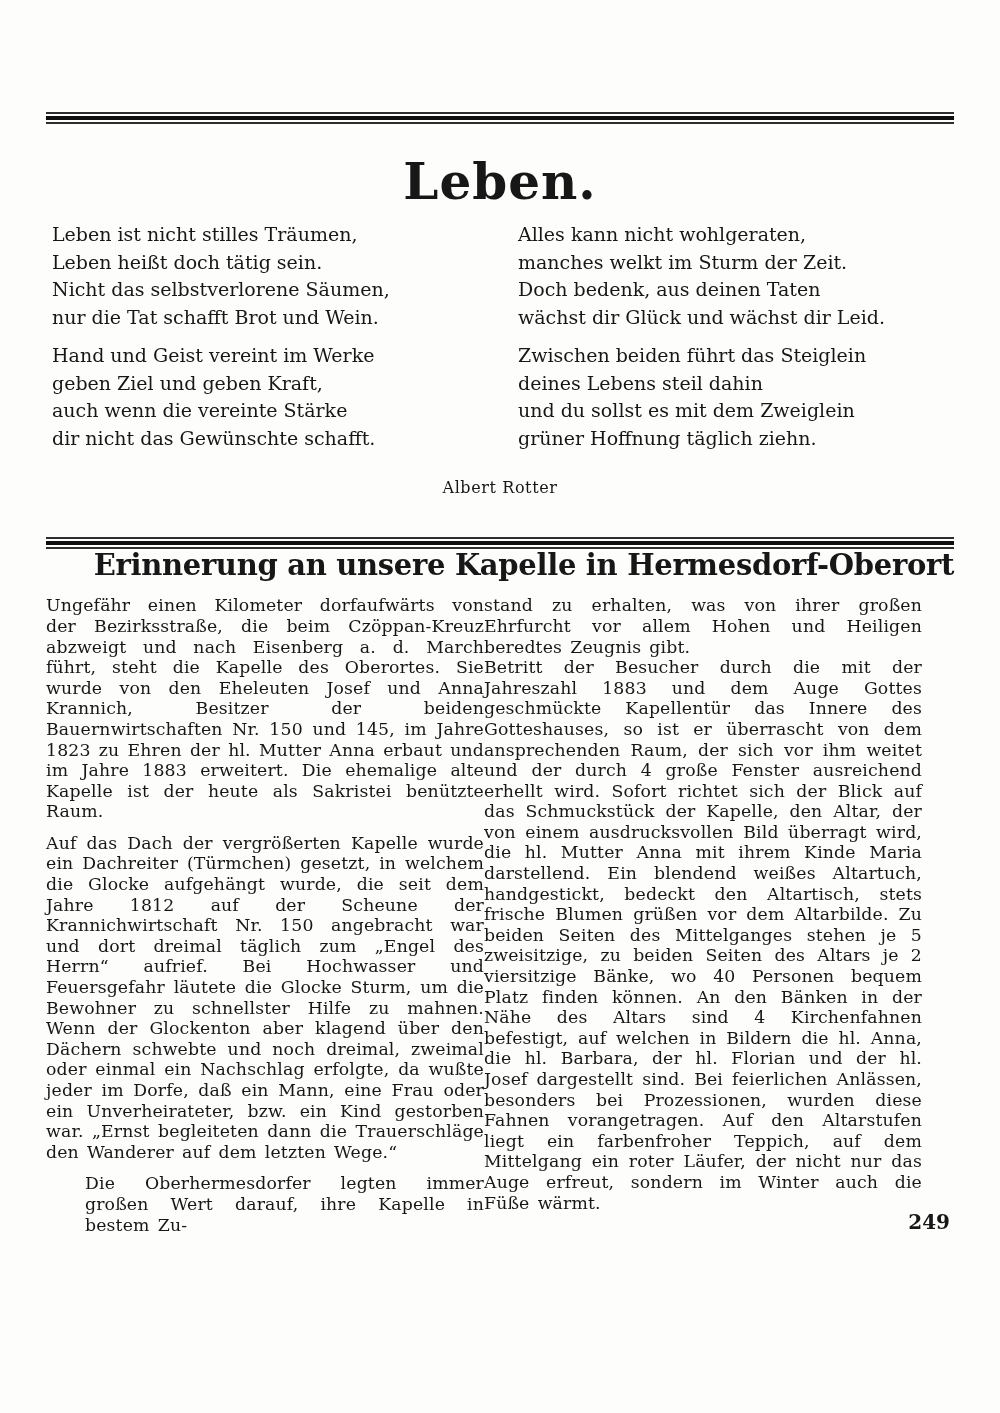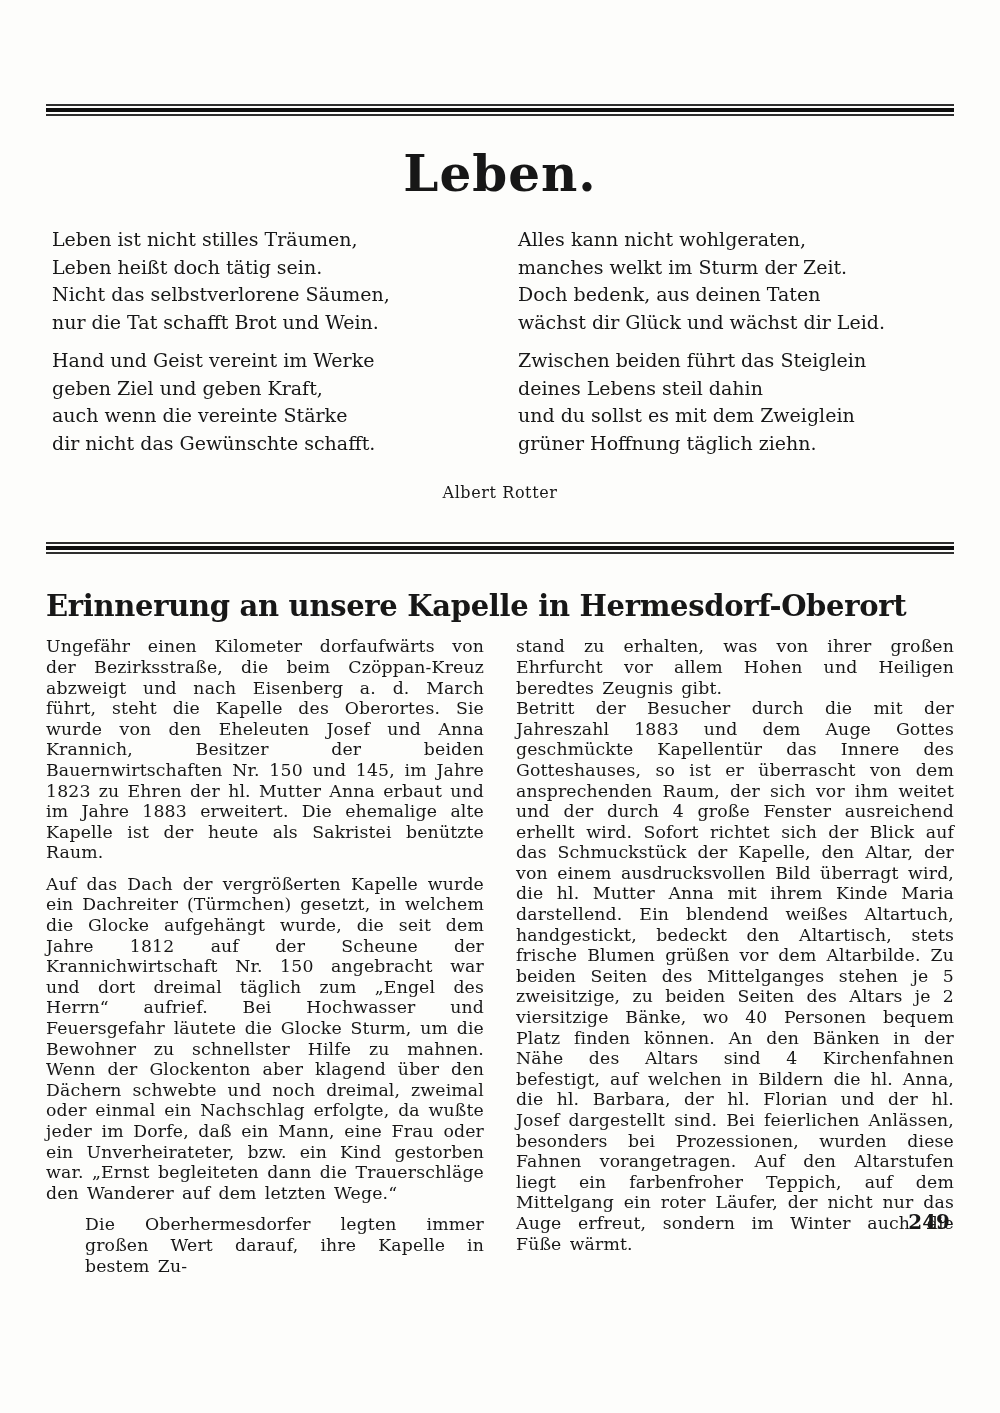--- a/index.html
+++ b/index.html
@@ -6,71 +6,69 @@
   .page{
     position:relative;
     width:1000px;
     height:1413px;
     background:#fdfdfb;
     font-family:"DejaVu Serif","Liberation Serif",serif;
     color:#171717;
     overflow:hidden;
     box-sizing:border-box;
   }
-  .content{padding:4px 46px;}
+  .content{padding:12px 46px;}
 
   
   .rule{width:100%;}
   .rule .ln-thin{height:2px;background:#2e2e2e;}
   .rule .ln-gap{height:2px;}
   .rule .ln-thick{height:4px;background:#0e0e0e;}
   .rule-top{margin-top:100px;}
   .rule-mid{margin-top:40px;}
 
   
   .poem-title{
     margin-top:30px;
     text-align:center;
     font-size:50px;
     font-weight:bold;
     letter-spacing:1px;
     line-height:1.1;
   }
   .poem-row{
     display:flex;
-    margin-top:25px;
+    margin-top:12px;
     padding-left:6px;
   }
   .poem-col-left{width:466px;}
   .poem-col-right{flex:1;}
   .poem-line{
     font-size:19px;
     line-height:27.5px;
     white-space:nowrap;
   }
   .stanza-2{margin-top:11px;}
   .poem-author{
     margin-top:26px;
     text-align:center;
     font-size:16px;
     letter-spacing:0.6px;
   }
 
   
   .article-title{
-    margin-top:36px;
-    text-align:left;
+    text-align:right;
     font-size:29px;
     font-weight:bold;
     letter-spacing:-0.3px;
     line-height:1.15;
   }
   .article-cols{
     display:flex;
-    gap:32px;
     margin-top:13px;
   }
   .article-col{width:438px;}
   .article-col p{
     margin:0;
     font-size:17.3px;
     line-height:20.6px;
     text-align:justify;
     word-spacing:2.5px;
     letter-spacing:0.15px;

